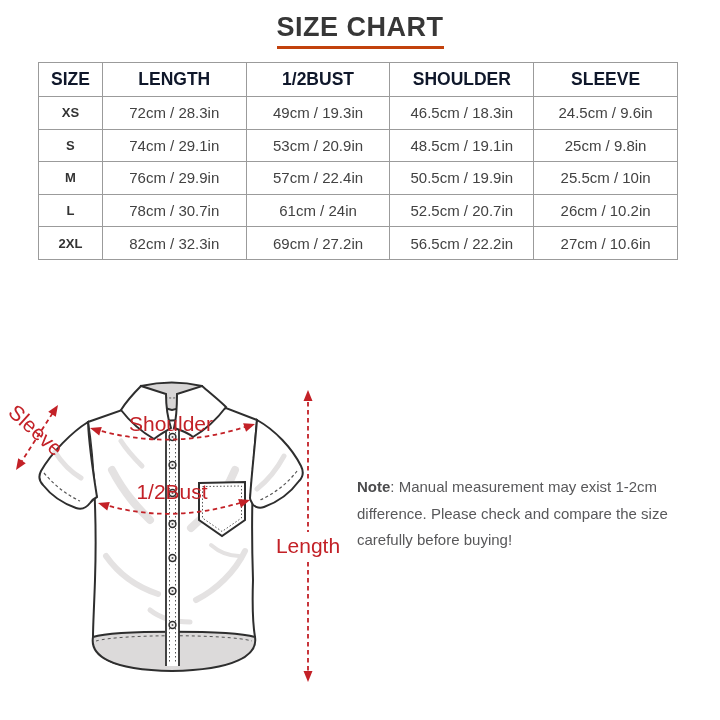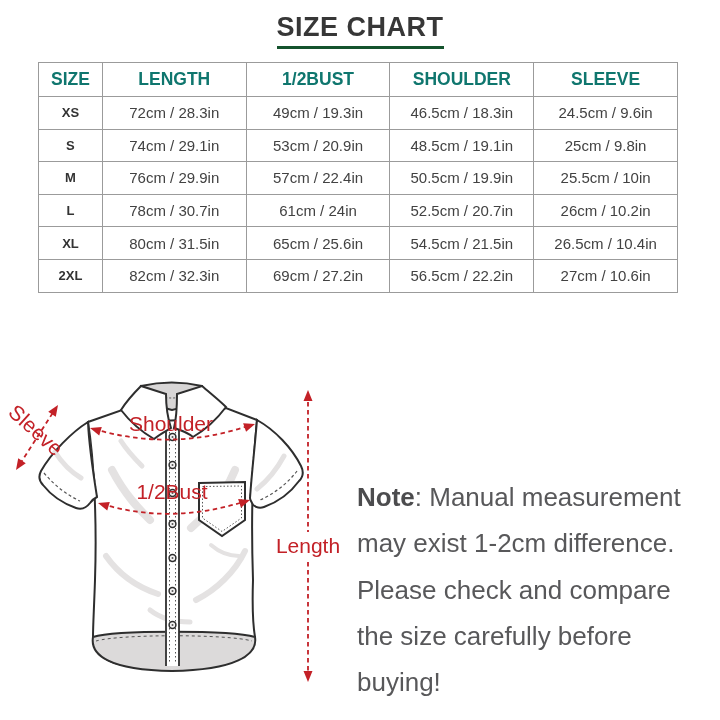--- a/index.html
+++ b/index.html
@@ -2,38 +2,38 @@
 <html><head>
 <meta charset="utf-8">
 <style>
   html,body{margin:0;padding:0;background:#ffffff;}
   body{font-family:"Liberation Sans","DejaVu Sans",sans-serif;}
   #stage{position:relative;width:720px;height:720px;background:#ffffff;overflow:hidden;}
 
   
   .title-wrap{position:absolute;top:12px;left:0;width:720px;text-align:center;}
   .title{display:inline-block;font-size:27px;font-weight:bold;color:#373737;letter-spacing:.5px;
-         border-bottom:3px solid #14532d;padding-bottom:3px;}
+         border-bottom:3px solid #c2410c;padding-bottom:3px;}
 
   
   table.size-table{position:absolute;left:38px;top:62px;width:640px;border-collapse:collapse;
                    table-layout:fixed;background:#fff;}
   .size-table th,.size-table td{border:1px solid #9b9b9b;text-align:center;vertical-align:middle;
                    padding:0;white-space:nowrap;overflow:hidden;}
-  .size-table th{height:33px;font-size:17.5px;font-weight:bold;color:#0f766e;}
+  .size-table th{height:33px;font-size:17.5px;font-weight:bold;color:#0f172a;}
   .size-table td{height:31.6px;font-size:15px;color:#424242;}
   .size-table td.size-col{font-weight:bold;font-size:13px;color:#333333;}
   .col-size{width:10%;} .col-rest{width:22.5%;}
 
   
   svg.shirt{position:absolute;left:0;top:370px;width:340px;height:340px;}
   .red-label{font-family:"Liberation Sans","DejaVu Sans",sans-serif;font-size:21px;fill:#c32127;}
 
   
-  .note{position:absolute;left:357px;top:474px;width:326px;font-size:26px;line-height:1.78;
+  .note{position:absolute;left:357px;top:474px;width:326px;font-size:15px;line-height:1.78;
         color:#58585a;}
   .note .note-label{font-weight:bold;color:#4c4c4e;}
 </style>
 </head>
 <body>
 
 <div id="stage">
 
   <div class="title-wrap">
     <span class="title">SIZE CHART</span>
@@ -77,27 +77,20 @@
         <td>57cm / 22.4in</td>
         <td>50.5cm / 19.9in</td>
         <td>25.5cm / 10in</td>
       </tr>
       <tr>
         <td class="size-col">L</td>
         <td>78cm / 30.7in</td>
         <td>61cm / 24in</td>
         <td>52.5cm / 20.7in</td>
         <td>26cm / 10.2in</td>
-      </tr>
-      <tr>
-        <td class="size-col">XL</td>
-        <td>80cm / 31.5in</td>
-        <td>65cm / 25.6in</td>
-        <td>54.5cm / 21.5in</td>
-        <td>26.5cm / 10.4in</td>
       </tr>
       <tr>
         <td class="size-col">2XL</td>
         <td>82cm / 32.3in</td>
         <td>69cm / 27.2in</td>
         <td>56.5cm / 22.2in</td>
         <td>27cm / 10.6in</td>
       </tr>
     </tbody>
   </table>

